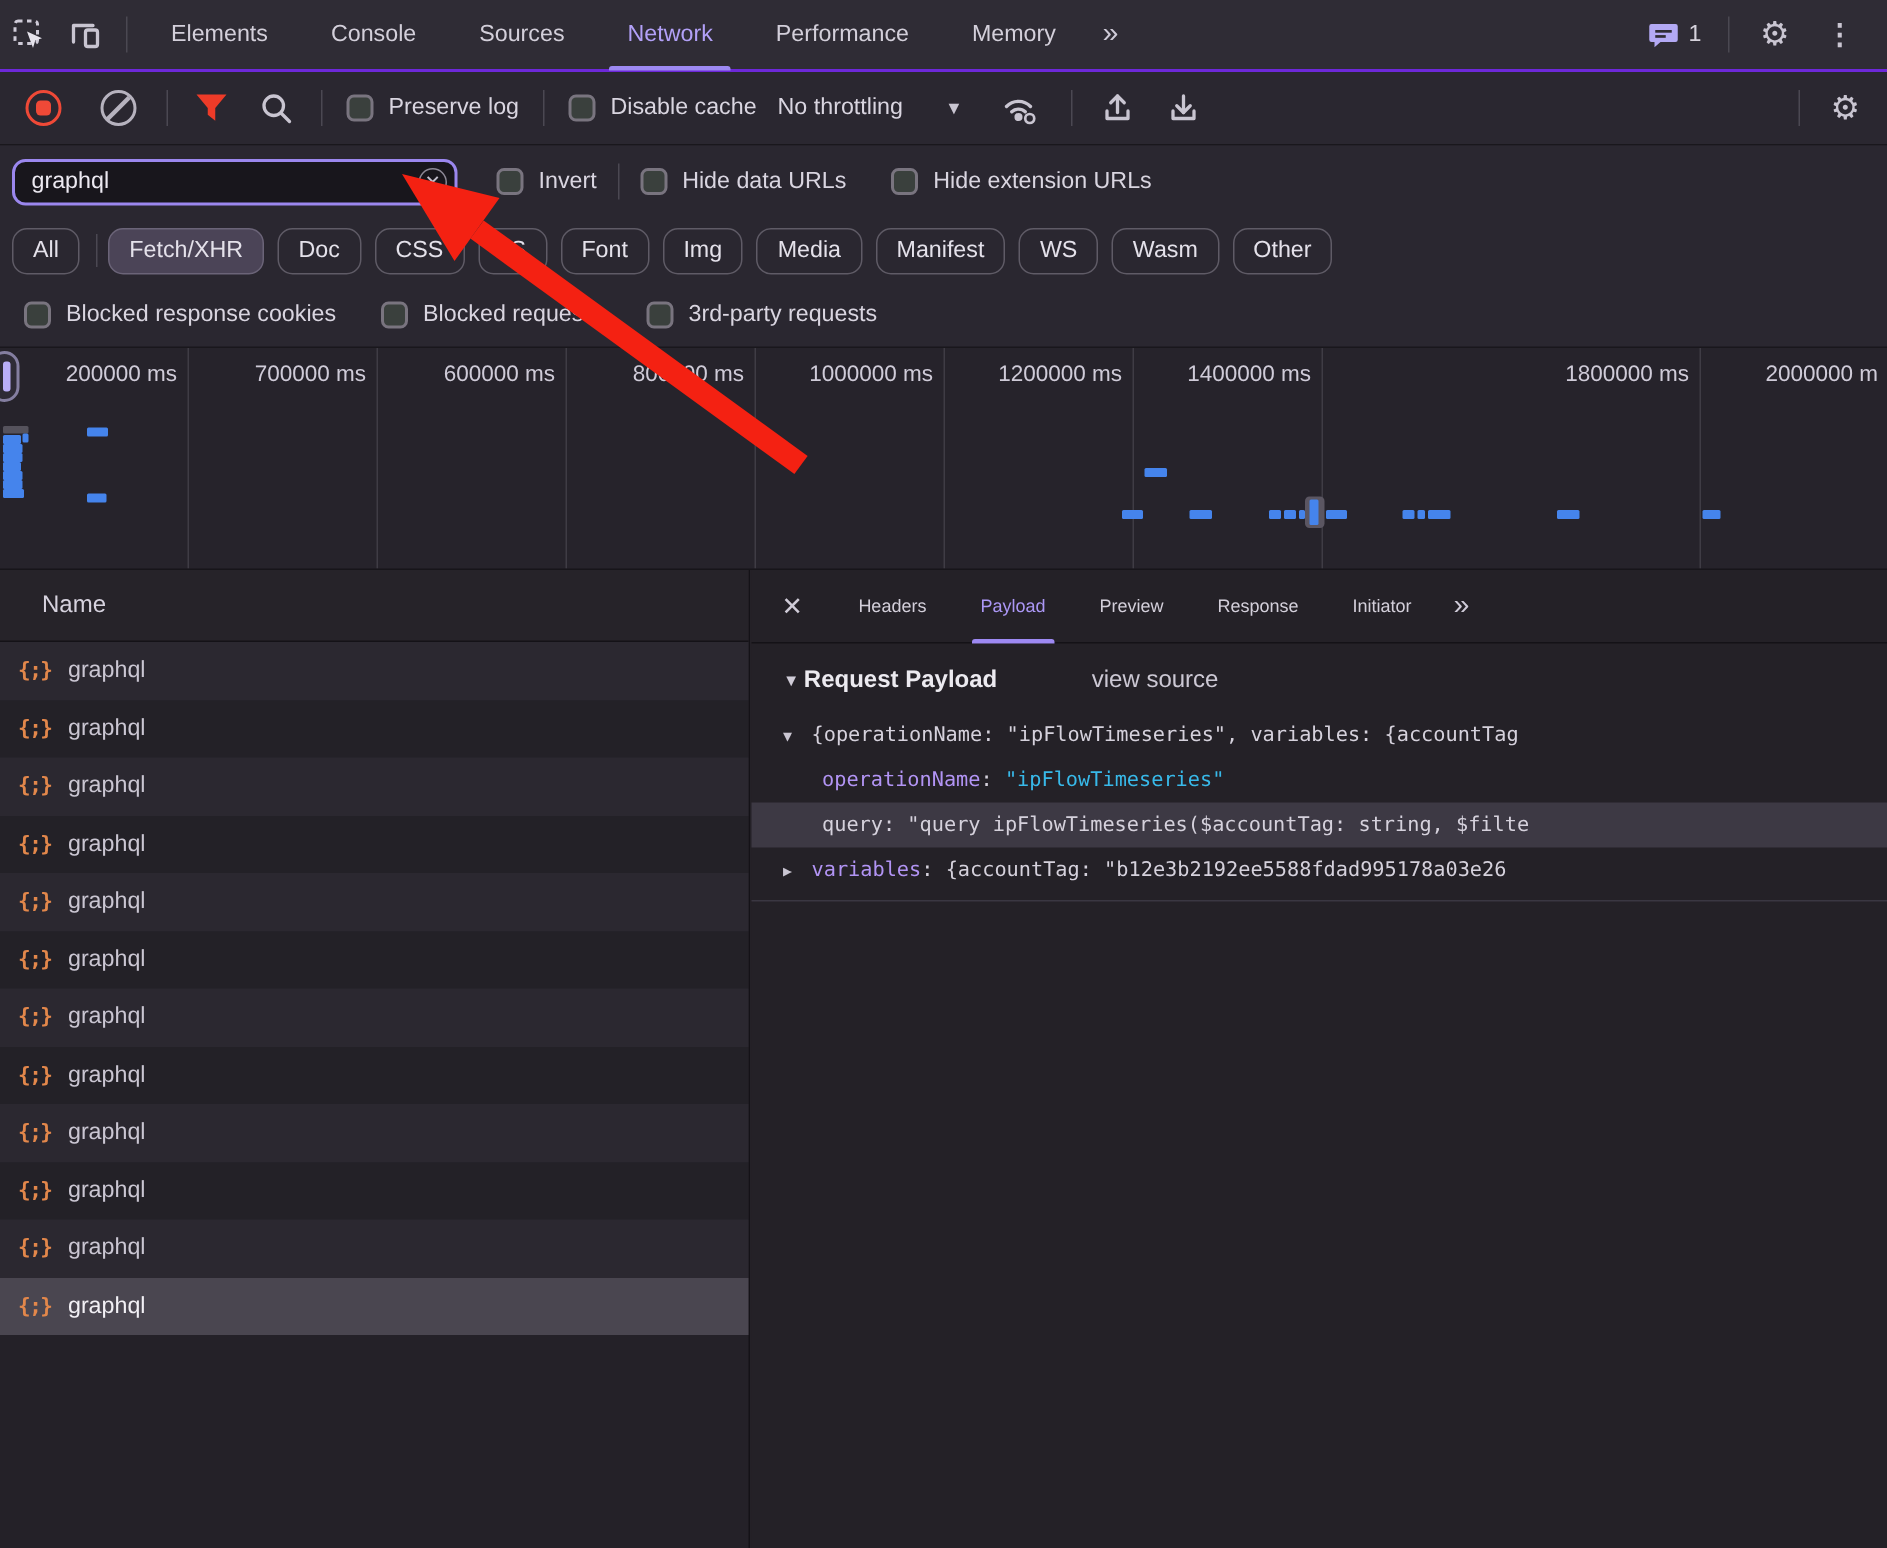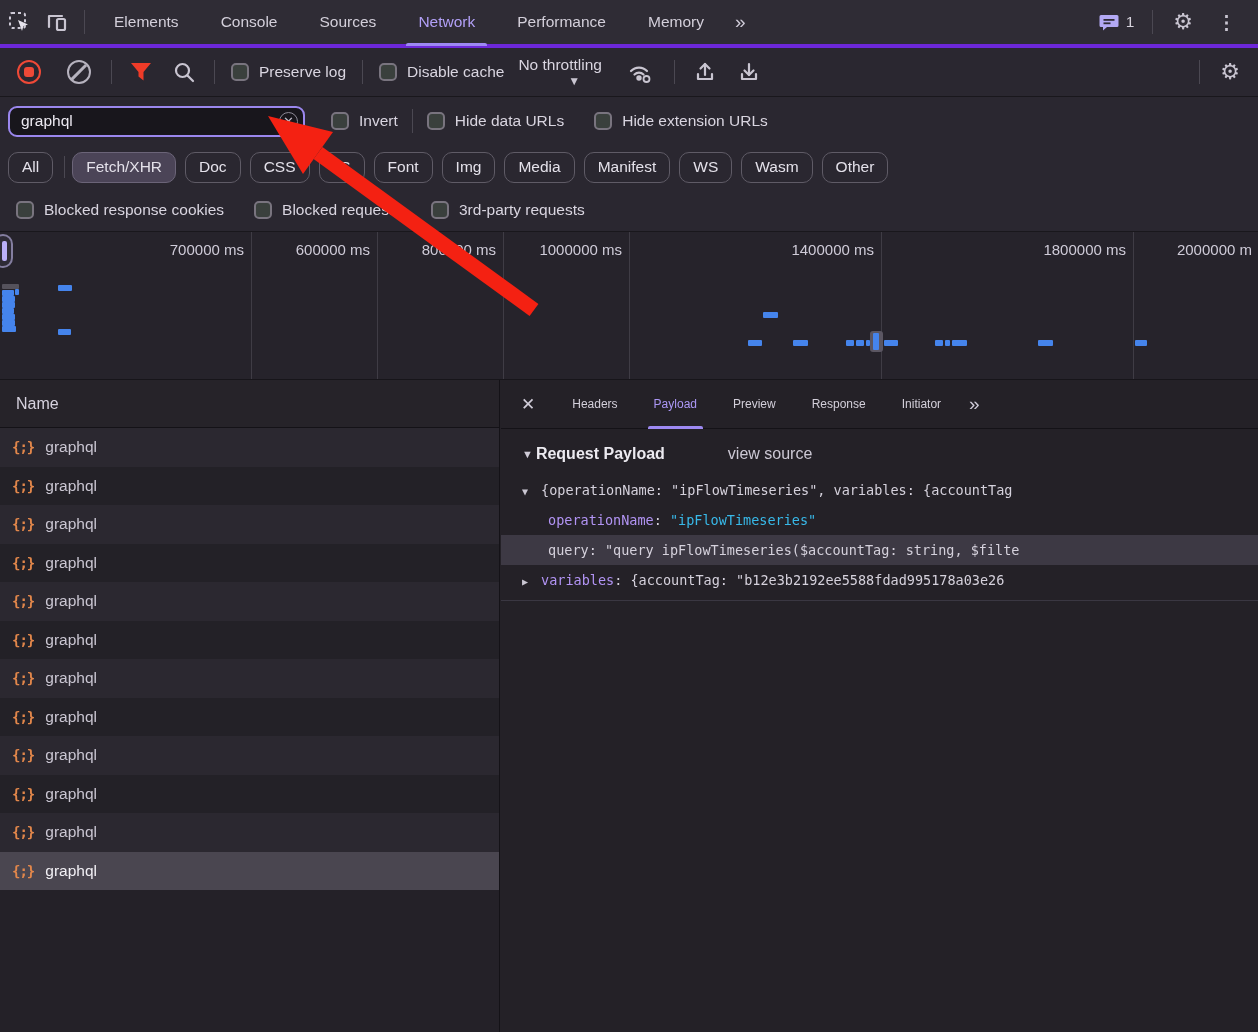--- a/index.html
+++ b/index.html
@@ -1,41 +1,41 @@
 <!DOCTYPE html>
 <html><head>
 <meta charset="utf-8">
 <style>
   * { margin:0; padding:0; box-sizing:border-box; }
   body { background:#111014; font-family:"Liberation Sans", sans-serif; }
   .app { position:relative; width:1258px; height:1032px; background:#242127; overflow:hidden; color:#d6d2dc; }
 
   
-  .tabbar { position:absolute; top:0; left:0; right:0; height:48px; background:#2f2c35; border-bottom:4px solid #6d28d9; display:flex; align-items:center; }
+  .tabbar { position:absolute; top:0; left:0; right:0; height:48px; background:#2f2c35; border-bottom:2px solid #6d28d9; display:flex; align-items:center; }
   .ibtn { display:flex; align-items:center; justify-content:center; width:38px; height:34px; }
   .vdiv { width:1px; height:24px; background:#4b4852; margin:0 8px; }
   .tab { padding:0 21px; height:48px; display:flex; align-items:center; font-size:15.5px; color:#d3cfda; position:relative; cursor:default; }
   .tab.sel { color:#b2a0f7; }
   .tab.sel::after { content:""; position:absolute; left:9px; right:9px; bottom:0; height:3px; background:#9d89f2; border-radius:2px 2px 0 0; }
   .chev { font-size:19px; color:#cfcbd8; padding:0 10px; letter-spacing:-1px; }
   .right-cluster { margin-left:auto; display:flex; align-items:center; padding-right:10px; }
   .issues { display:flex; align-items:center; gap:7px; padding:0 10px; font-size:15.5px; color:#d6d2dc; }
   .gear { font-size:22px; color:#c9c5d1; padding:0 12px; line-height:1; }
   .kebab { font-size:19px; color:#c9c5d1; font-weight:bold; padding:0 12px; }
 
   
   .nettb { position:absolute; top:48px; left:0; right:0; height:49px; background:#2a2730; border-bottom:1px solid #19171c; display:flex; align-items:center; }
   .rec { width:24px; height:24px; border:2.5px solid #ef4937; border-radius:50%; margin:0 14px 0 17px; position:relative; }
   .rec::after { content:""; position:absolute; left:4.5px; top:4.5px; width:10px; height:10px; background:#ef4937; border-radius:3px; }
   .blockico { width:24px; height:24px; border:2.5px solid #b6b2be; border-radius:50%; position:relative; margin:0 12px; }
   .blockico::after { content:""; position:absolute; left:-1px; top:8.5px; width:21px; height:2.5px; background:#b6b2be; transform:rotate(-45deg); }
   .cbgrp { display:flex; align-items:center; }
   .cb { width:18px; height:18px; border:2px solid #79747f; border-radius:5px; background:#3a403d; margin-right:10px; }
   .cblbl { font-size:15.5px; color:#d9d5e0; }
-  .throt { display:flex; align-items:center; font-size:15.5px; color:#d9d5e0; margin:0 8px 0 14px;flex-direction:column; }
+  .throt { display:flex; align-items:center; font-size:15.5px; color:#d9d5e0; margin:0 8px 0 14px; }
   .caret { font-size:12px; color:#c9c5d1; margin-left:28px; }
   .tbicon { margin:0 10px; display:flex; align-items:center; }
   .spacer { flex:1; }
 
   
   .filterzone { position:absolute; top:97px; left:0; right:0; height:135px; background:#2a2730; border-bottom:1px solid #19171c; }
   .frow { display:flex; align-items:center; height:48px; padding-left:8px; }
   .finput-wrap { position:relative; width:297px; height:31px; }
   .finput { width:100%; height:100%; background:#18161c; border:2px solid #9b87ee; border-radius:9px; color:#ece9f1; font-size:15.5px; padding:0 32px 0 11px; font-family:"Liberation Sans",sans-serif; outline:none; }
   .fclear { position:absolute; right:7px; top:6px; width:19px; height:19px; border:1.5px solid #8d8996; border-radius:50%; color:#c3bfcc; font-size:13px; display:flex; align-items:center; justify-content:center; line-height:1; }
@@ -52,21 +52,21 @@
   .ovlbl { position:absolute; top:9px; right:7px; font-size:15px; color:#cfcbd8; white-space:nowrap; }
   .grip { position:absolute; left:-7px; top:2px; width:20px; height:34px; border:2px solid #847ea0; border-radius:10px; background:#2e2b36; z-index:2; }
   .grip::after { content:""; position:absolute; left:7px; top:5px; width:5px; height:20px; background:#b9aef8; border-radius:2px; }
   .wbar { position:absolute; height:6px; background:#4584ec; border-radius:1px; }
   .wbar.gray { background:#55525c; height:5px; }
   .wbar.mbox { background:#5b5662; height:21px; border-radius:3px; }
   .wbar.mtick { background:#4584ec; height:17px; border-radius:1px; }
 
   
   .list { position:absolute; top:380px; left:0; width:500px; bottom:0; background:#242128; border-right:1px solid #141217; }
-  .list-h { height:48px; display:flex; align-items:center; padding-left:16px; font-size:16px; color:#d6d2de; border-bottom:1px solid #141217; background:#262329; }
+  .list-h { height:48px; display:flex; align-items:center; padding-left:28px; font-size:16px; color:#d6d2de; border-bottom:1px solid #141217; background:#262329; }
   .rows .row { height:38.5px; display:flex; align-items:center; padding-left:12px; font-size:15.5px; color:#cac6d2; }
   .rows .row:nth-child(odd) { background:#2b2830; }
   .rows .row:nth-child(even) { background:#232127; }
   .rows .row.sel { background:#4a4650; color:#f2f0f5; }
   .jico { font-family:"DejaVu Sans Mono",monospace; color:#e2874b; font-size:14px; font-weight:bold; margin-right:11px; letter-spacing:-1px; }
 
   
   .detail { position:absolute; top:380px; left:501px; right:0; bottom:0; background:#242127; }
   .dtabs { height:49px; display:flex; align-items:center; border-bottom:1px solid #141217; }
   .dclose { font-size:17px; color:#d0ccd8; padding:0 19px 0 20px; }
@@ -236,31 +236,37 @@
       </div>
       <div class="gap30"></div>
       <div class="cbgrp">
         <div class="cb"></div>
         <span class="cblbl">3rd-party requests</span>
       </div>
     </div>
   </div>
 
   <div class="overview" id="overview">
+    <div class="ovcol" style="left:0">
+        <span class="ovlbl">200000 ms</span>
+      </div>
     <div class="ovcol" style="left:126px">
         <span class="ovlbl">700000 ms</span>
       </div>
     <div class="ovcol" style="left:252px">
         <span class="ovlbl">600000 ms</span>
       </div>
     <div class="ovcol" style="left:378px">
         <span class="ovlbl">800000 ms</span>
       </div>
     <div class="ovcol" style="left:504px">
         <span class="ovlbl">1000000 ms</span>
+      </div>
+    <div class="ovcol" style="left:630px">
+        <span class="ovlbl">1200000 ms</span>
       </div>
     <div class="ovcol" style="left:756px">
         <span class="ovlbl">1400000 ms</span>
       </div>
     <div class="ovcol" style="left:1008px">
         <span class="ovlbl">1800000 ms</span>
       </div>
     <div class="ovcol" style="left:1134px">
         <span class="ovlbl">2000000 m</span>
       </div>

